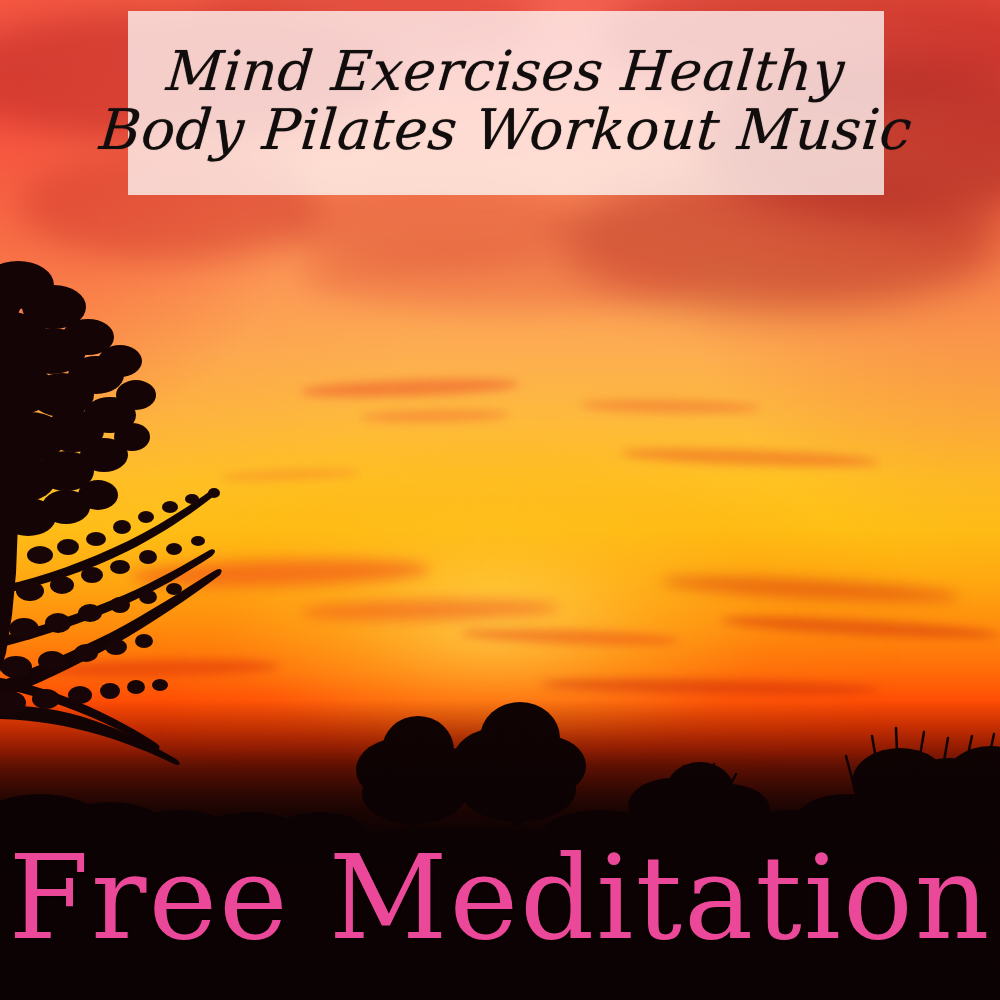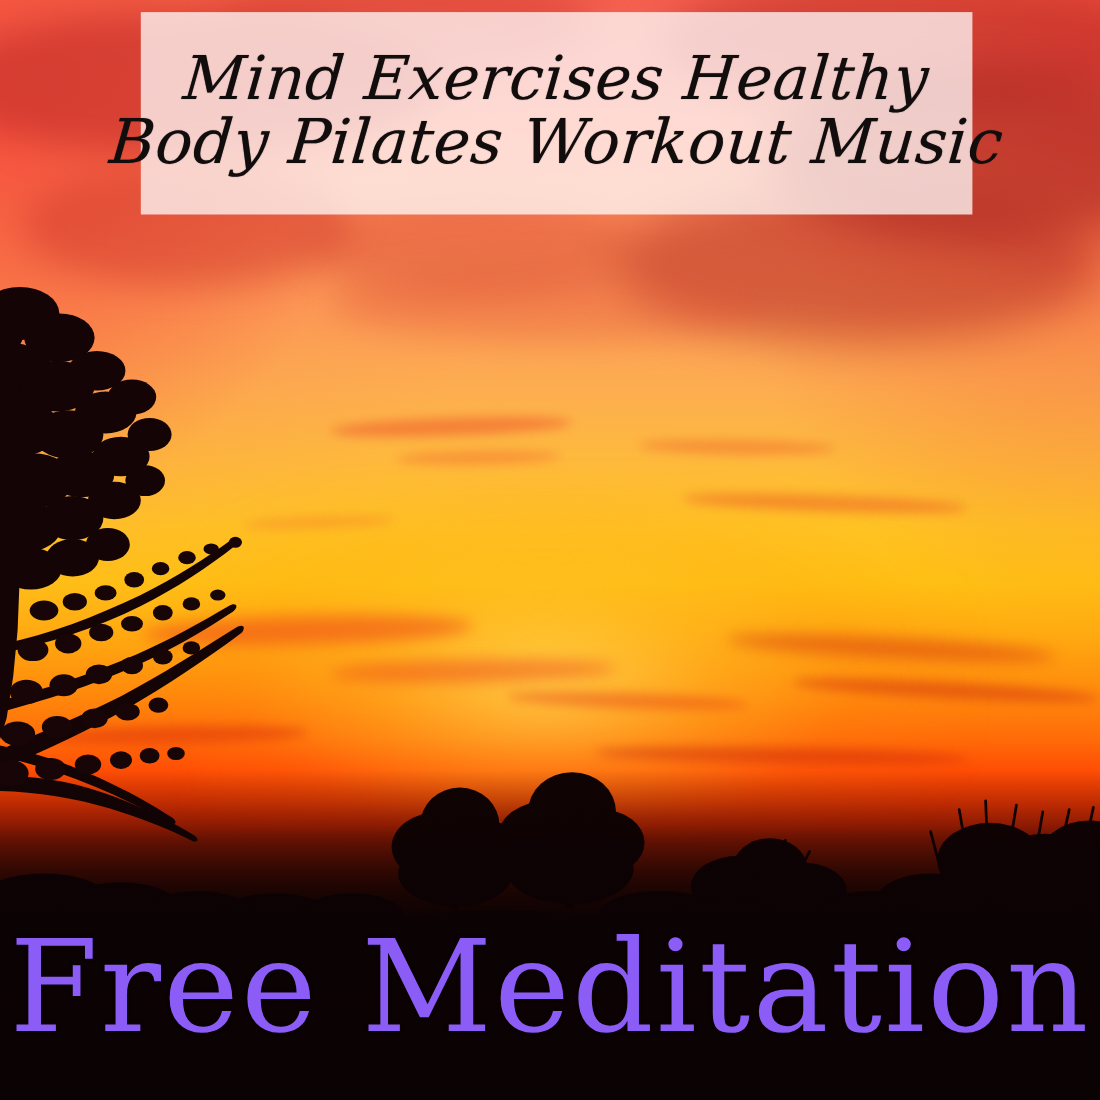--- a/index.html
+++ b/index.html
@@ -211,21 +211,21 @@
   }
   .subtitle-line.l2 { font-size: 56px; }
 
   
   .main-title {
     position: absolute;
     left: 0;
     top: 840px;
     width: 100%;
     text-align: center;
-    color: #8b5cf6;
+    color: #ec4899;
     font-family: "DejaVu Serif", serif;
     font-weight: 400;
     font-size: 116px;
     line-height: 1;
     letter-spacing: 2px;
     white-space: nowrap;
     text-shadow: 0 0 3px rgba(0,0,0,0.55);
   }
 </style>
 </head>

